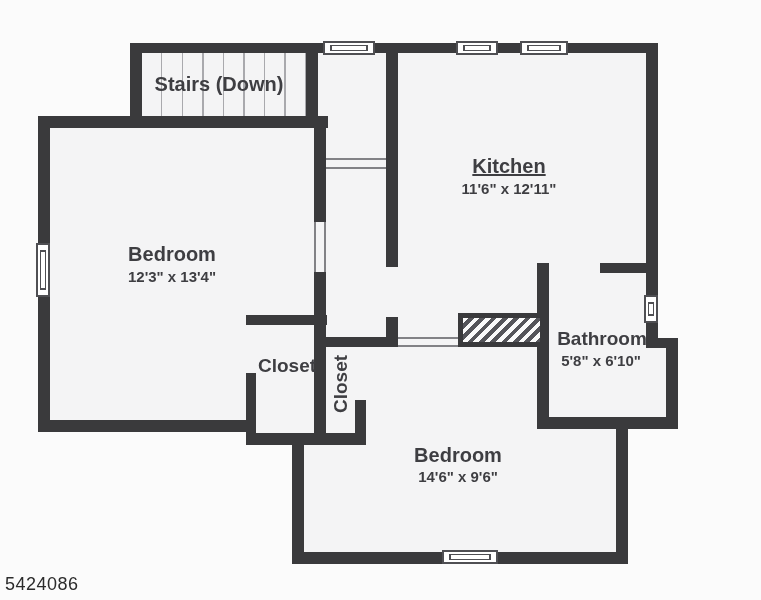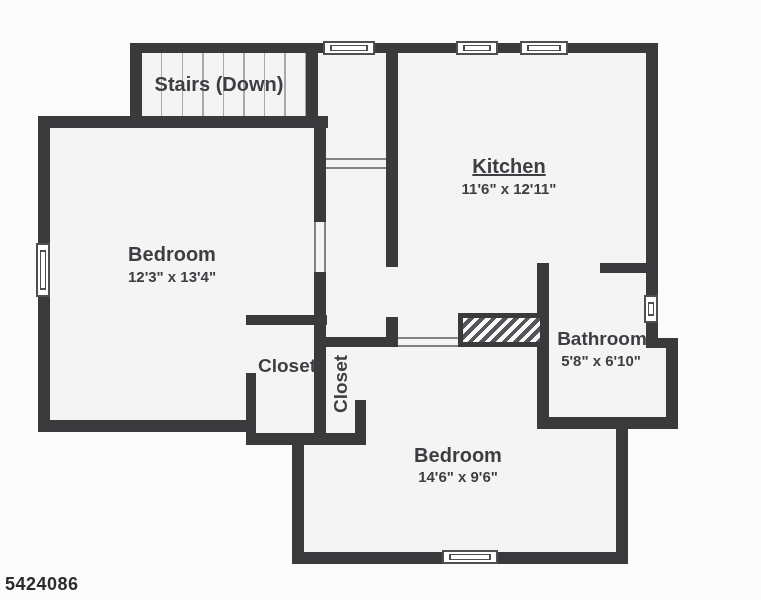--- a/index.html
+++ b/index.html
@@ -27,21 +27,21 @@
     box-sizing:border-box;border:5px solid #3a3a3c;
     background:repeating-linear-gradient(135deg,#fafafa 0 4px,#55555a 4px 8px);
   }
   .lbl{position:absolute;transform:translate(-50%,-50%);color:#3e3e42;white-space:nowrap;text-align:center;}
   .rname{font-weight:700;font-size:20px;line-height:1.1;}
   .rname-sm{font-weight:700;font-size:19px;line-height:1.1;}
   .rdims{font-weight:700;font-size:15px;line-height:1.1;}
   .rot{transform:translate(-50%,-50%) rotate(-90deg);}
   .footer-id{
     position:absolute;left:5px;top:574px;
-    font-size:18px;font-weight:700;color:#2b2b2b;letter-spacing:0.5px;
+    font-size:18px;font-weight:400;color:#2b2b2b;letter-spacing:0.5px;
   }
 </style>
 </head>
 <body>
 
 <div id="plan">
 
   <div class="floor" style="left:136px;top:49px;width:176px;height:73px;"></div>
   <div class="floor" style="left:312px;top:49px;width:80px;height:298px;"></div>
   <div class="floor" style="left:392px;top:49px;width:260px;height:224px;"></div>

